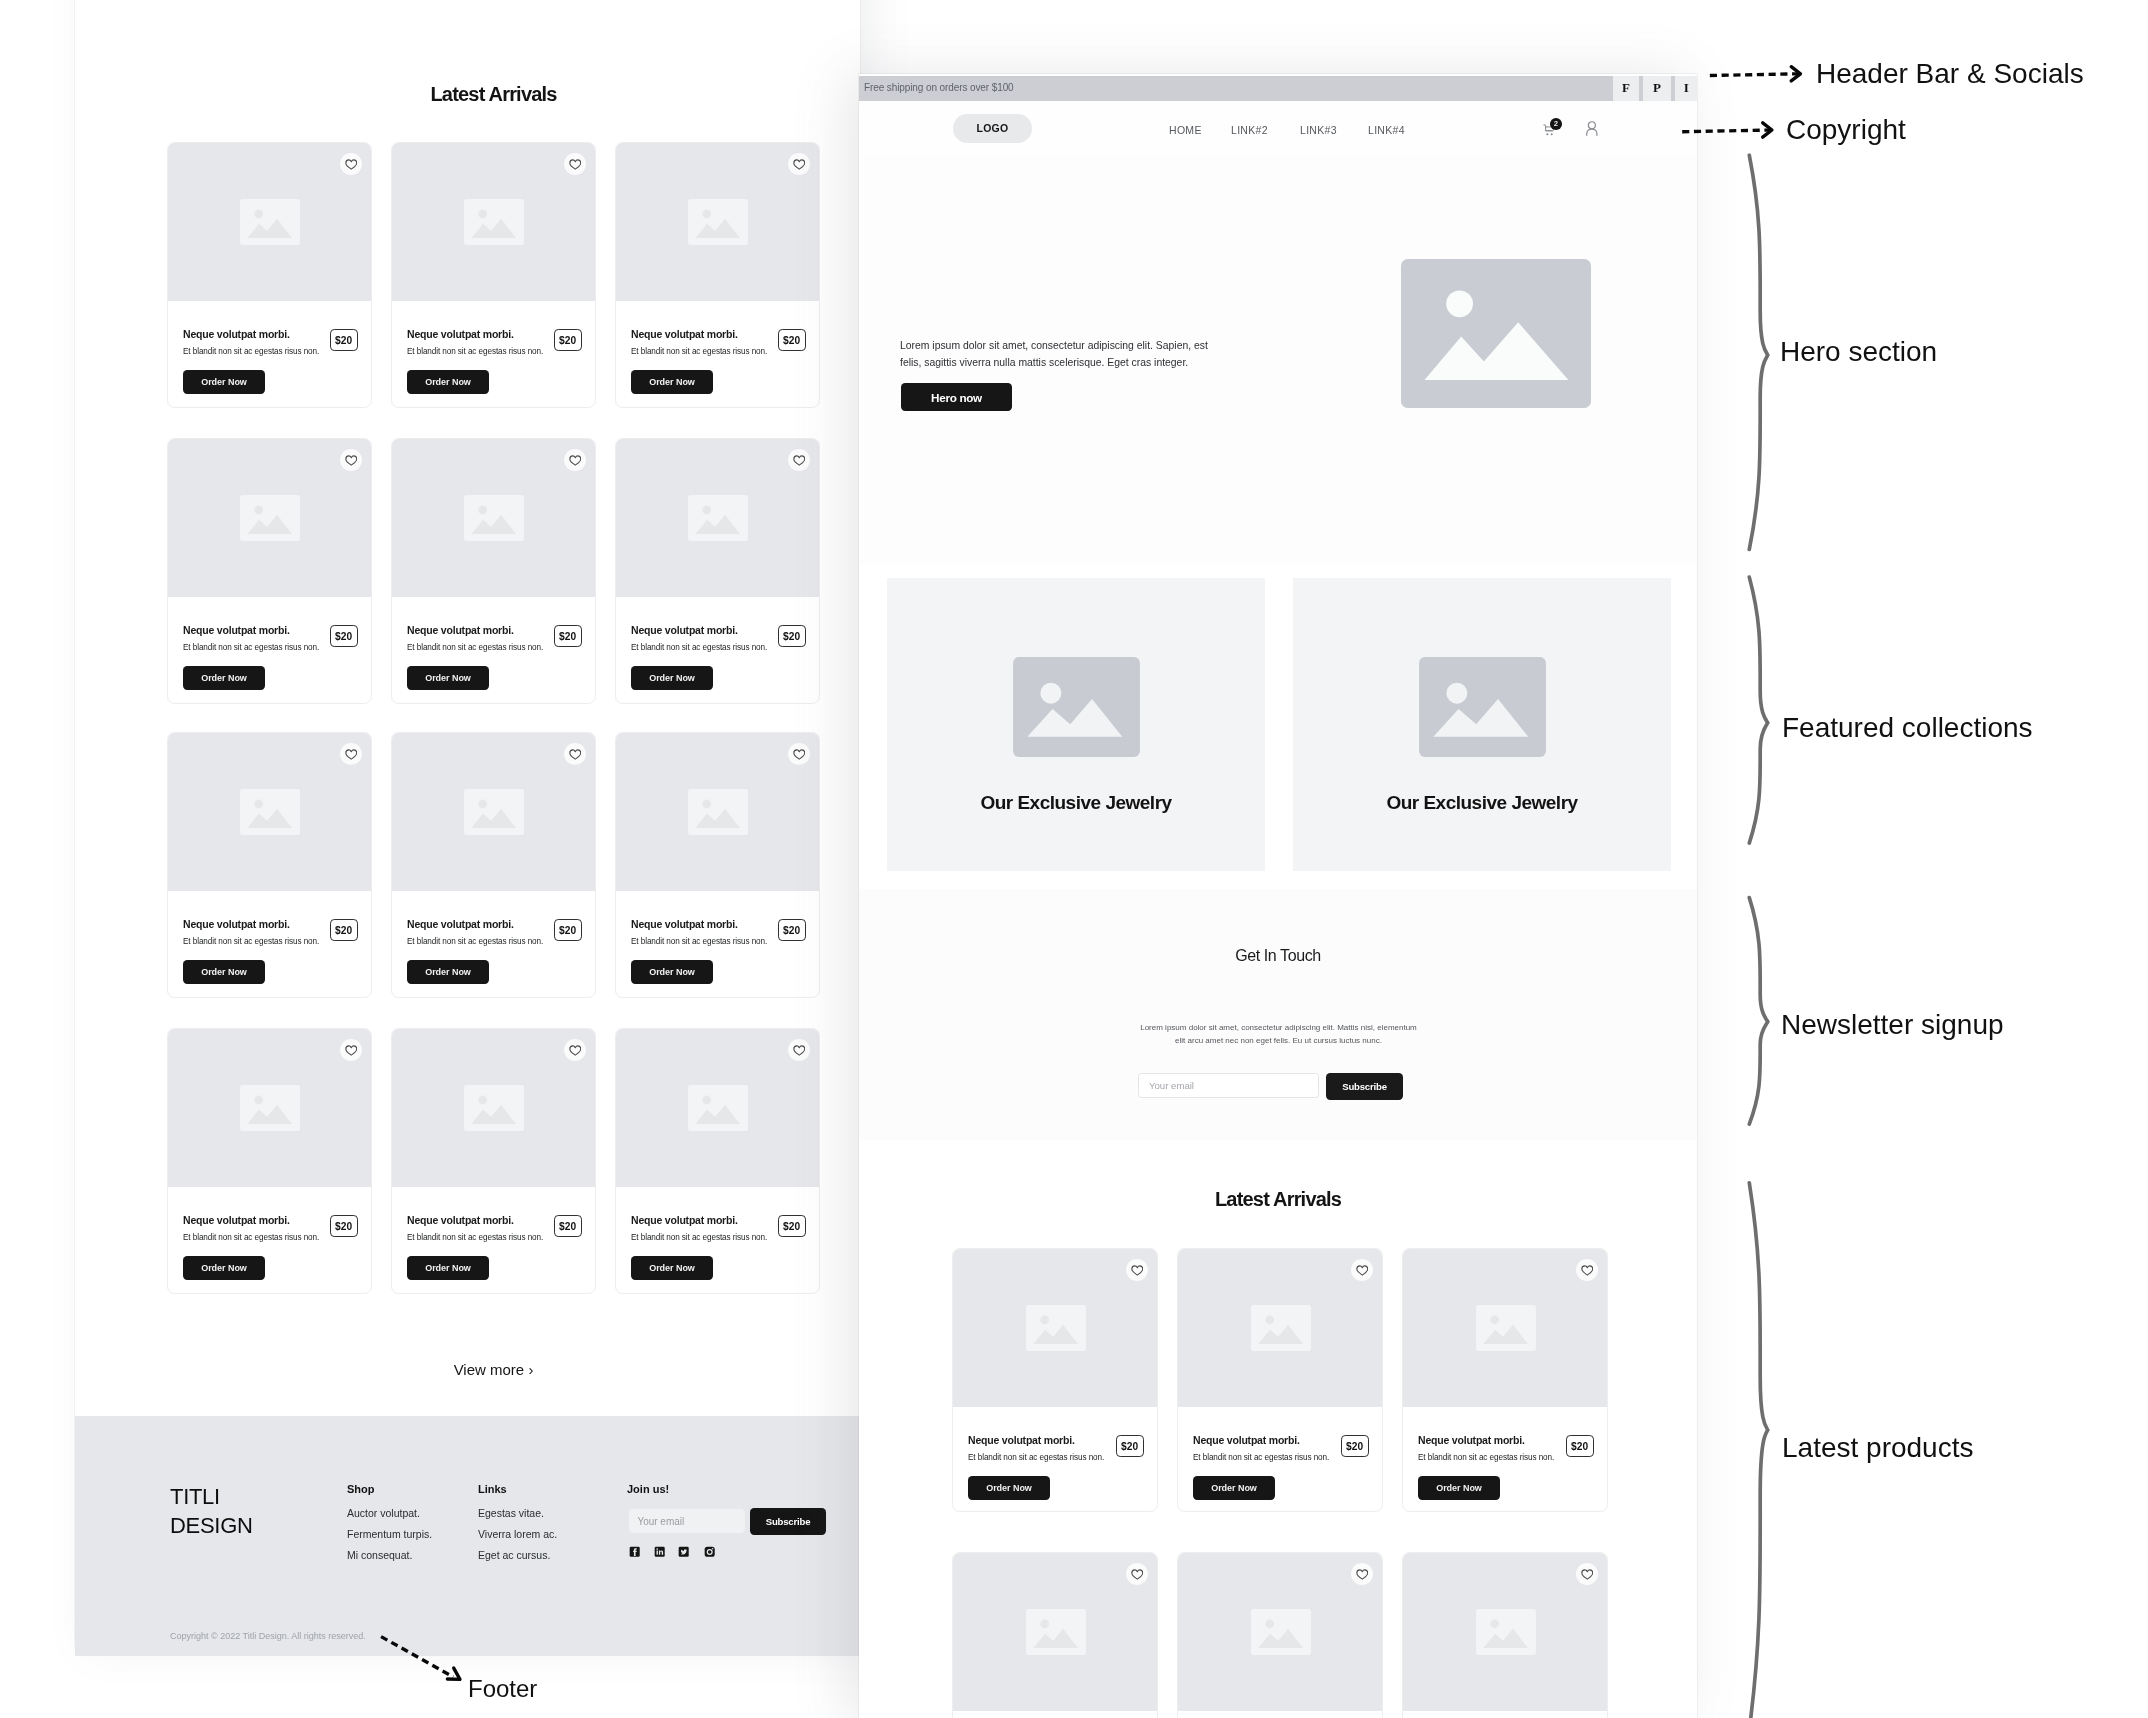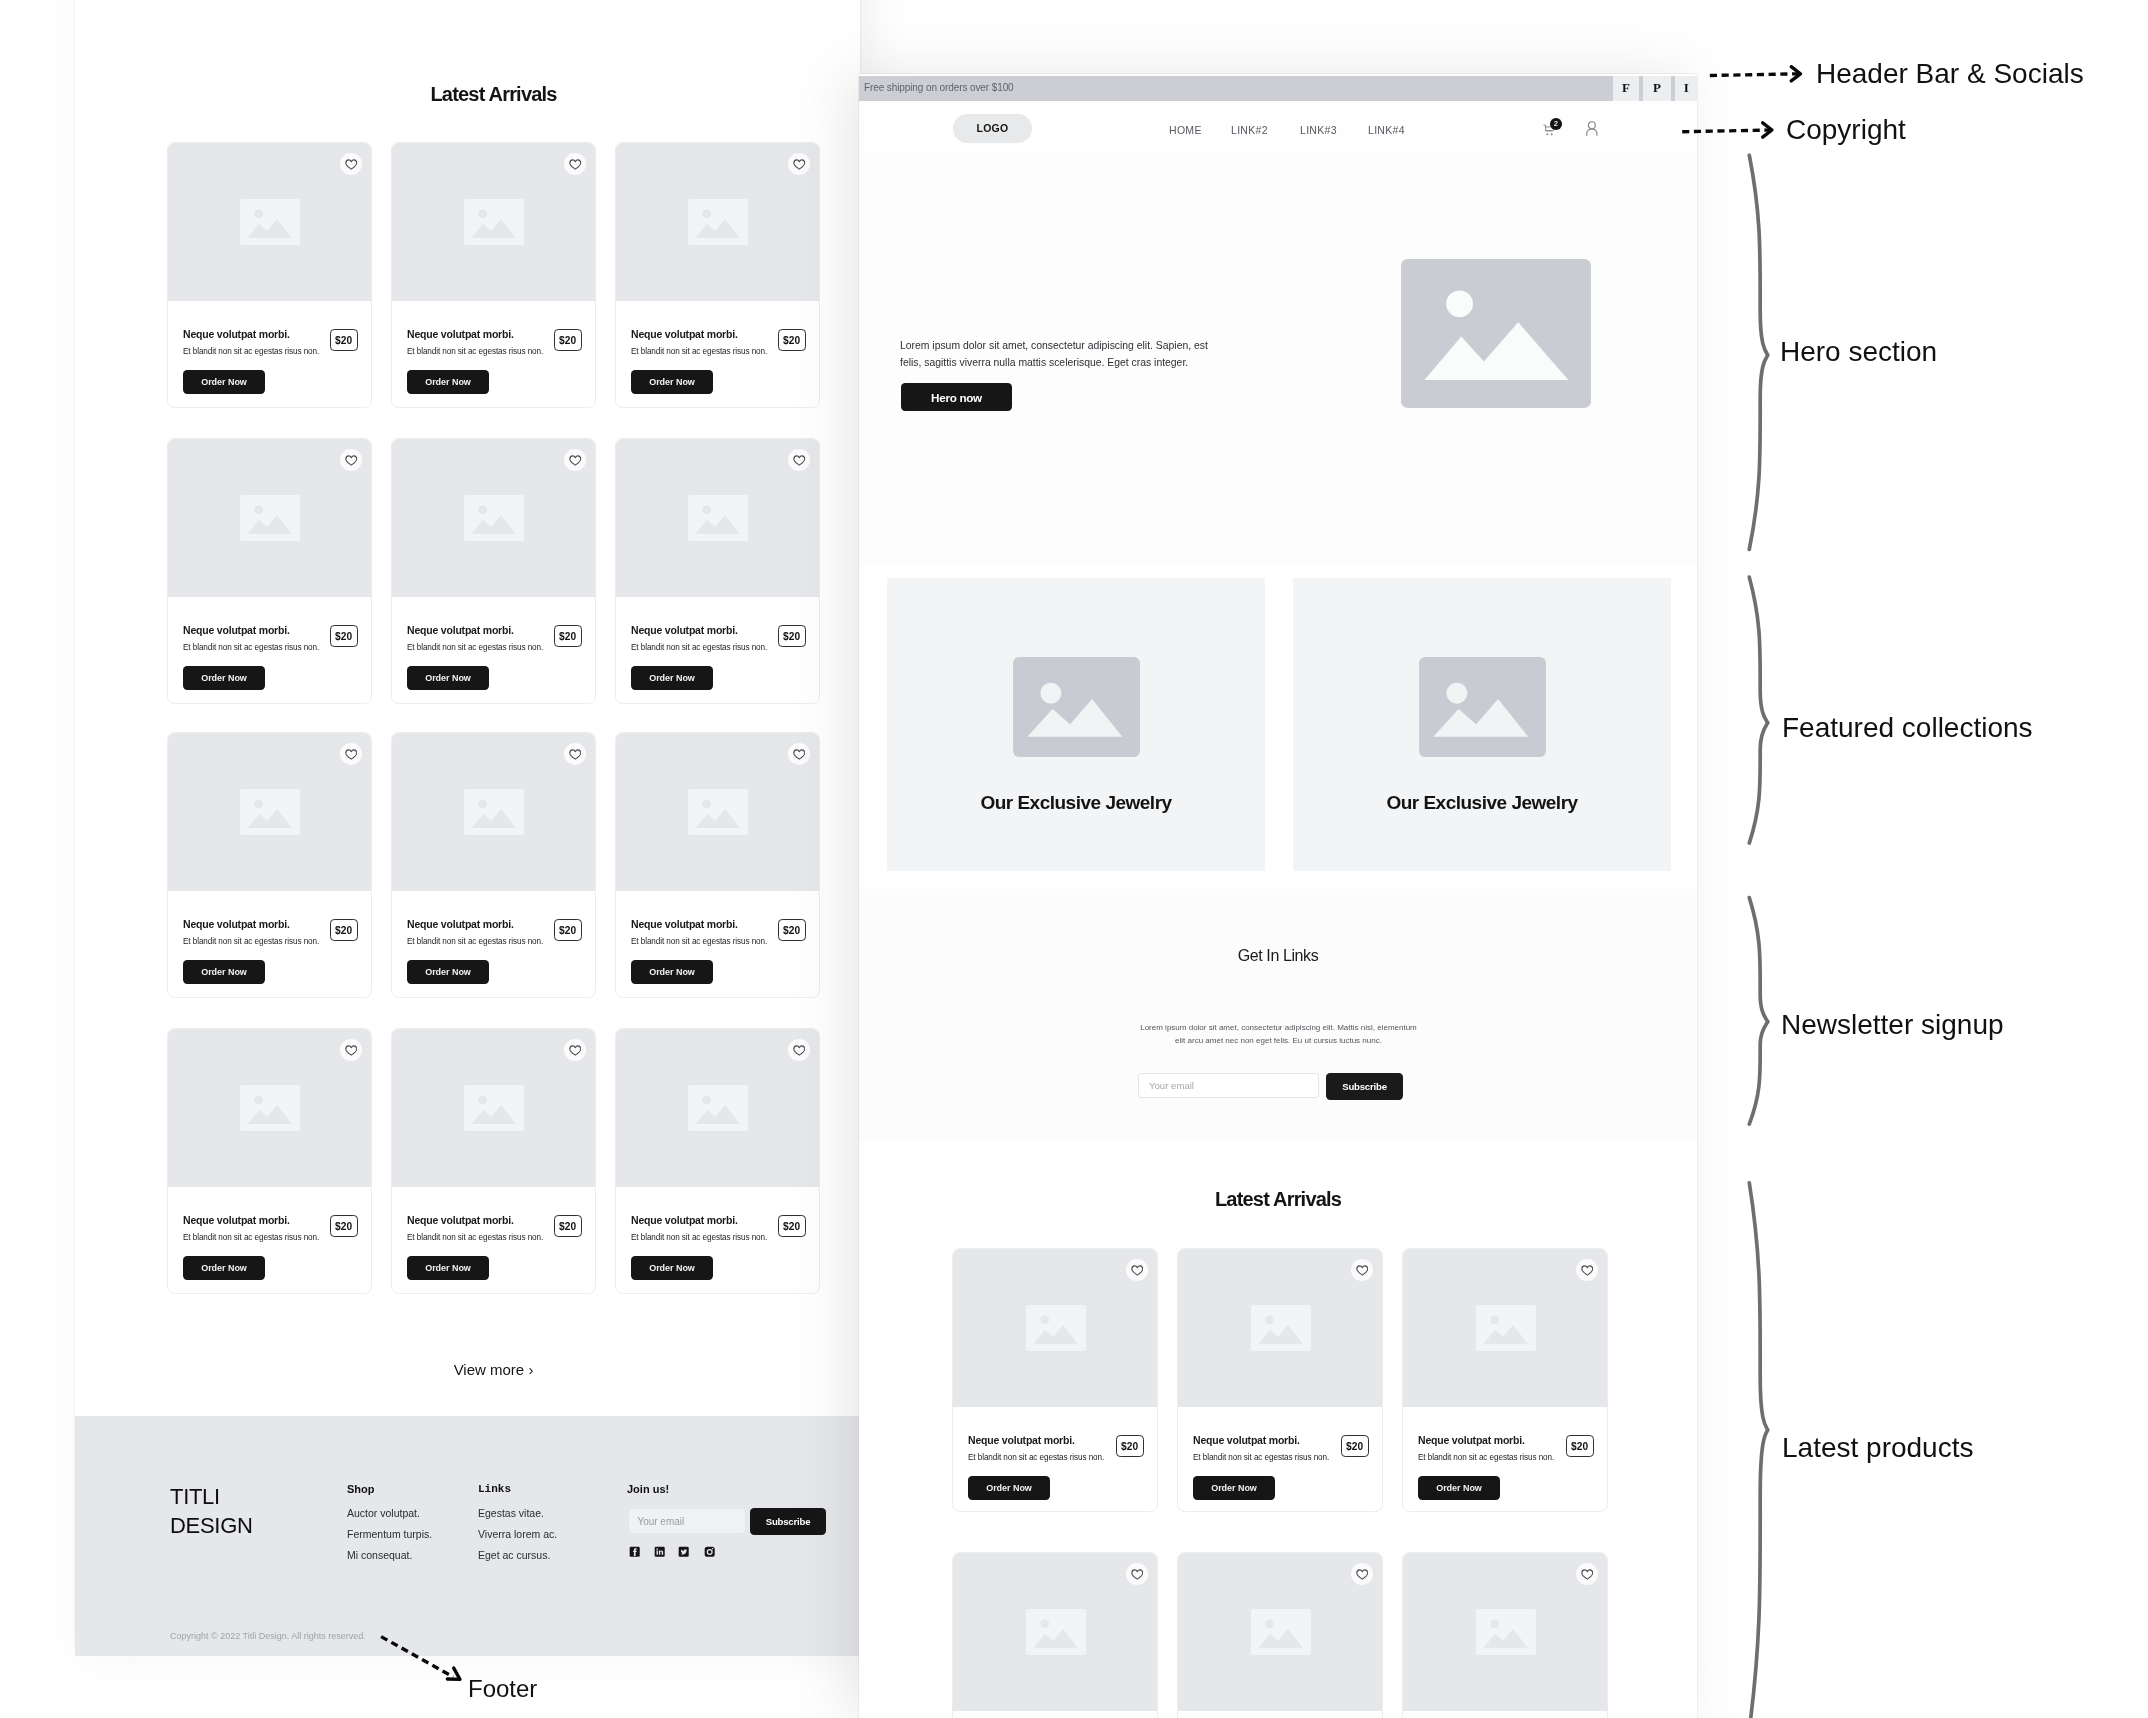--- a/index.html
+++ b/index.html
@@ -262,21 +262,21 @@
       <div class="porder" style="left:15px;top:227px;width:82px;height:23.5px;font-size:9px;">Order Now</div>
     </div>
     <div style="position: absolute; left: 92px; top: 1405px; width: 653px; text-align: center; font-size: 15px; color: rgb(21, 21, 21);">View more ›</div>
     <div style="position: absolute; left: 0px; top: 0px; width: 785px; height: 1692px;">
       <div style="position:absolute;left:0;top:1460px;width:785px;height:240px;background:#e5e7ea;"></div>
       <div style="position:absolute;left:95px;top:1527px;font-size:22px;font-weight:400;line-height:28.5px;letter-spacing:-0.3px;color:#0d0d0d;"><span>TITLI</span><br><span>DESIGN</span></div>
       <div style="position:absolute;left:272px;top:1527px;font-size:11px;font-weight:700;color:#111;">Shop</div>
       <div style="position:absolute;left:272px;top:1551px;font-size:10.5px;color:#2a2c30;">Auctor volutpat.</div>
       <div style="position:absolute;left:272px;top:1572px;font-size:10.5px;color:#2a2c30;">Fermentum turpis.</div>
       <div style="position:absolute;left:272px;top:1593px;font-size:10.5px;color:#2a2c30;">Mi consequat.</div>
-      <div style="position:absolute;left:403px;top:1527px;font-size:11px;font-weight:700;color:#111;font-family:Liberation Mono, monospace;">Links</div>
+      <div style="position:absolute;left:403px;top:1527px;font-size:11px;font-weight:700;color:#111;">Links</div>
       <div style="position:absolute;left:403px;top:1551px;font-size:10.5px;color:#2a2c30;">Egestas vitae.</div>
       <div style="position:absolute;left:403px;top:1572px;font-size:10.5px;color:#2a2c30;">Viverra lorem ac.</div>
       <div style="position:absolute;left:403px;top:1593px;font-size:10.5px;color:#2a2c30;">Eget ac cursus.</div>
       <div style="position:absolute;left:552px;top:1527px;font-size:11px;font-weight:700;color:#111;">Join us!</div>
       <div style="position:absolute;left:554px;top:1553px;width:116px;height:24px;border-radius:4.2px;background:#f0f1f3;display:flex;align-items:center;padding-left:8.4px;box-sizing:border-box;font-size:10px;color:#9a9da3;">Your email</div>
       <div style="position:absolute;left:675px;top:1552px;width:76px;height:27px;border-radius:4.2px;background:#151515;color:#fff;display:flex;align-items:center;justify-content:center;font-size:9.6px;letter-spacing:-0.2px;font-weight:700;">Subscribe</div>
       <div style="position:absolute;left:553px;top:1589px;width:13.4px;height:13.4px;">
         <svg width="13.4" height="13.4" viewBox="0 0 24 24" style="display:block">
           <rect x="3" y="3" width="18" height="18" rx="2.2" fill="#151515"></rect>
           <path d="M15.6 12.6h-2v7.3h-3v-7.3H9.2V10.1h1.4V8.7c0-1.9.8-3 3-3h2v2.5h-1.25c-.75 0-.8.28-.8.8v1.1h2.05z" fill="#e8e9ec"></path>
@@ -353,21 +353,21 @@
       <div style="position:absolute;left:126px;top:79px;width:127px;height:100px;">
         <svg width="127" height="100" viewBox="0 0 151 119" style="display:block">
           <rect x="0" y="0" width="151" height="119" rx="7" fill="#c8cbd2"></rect>
           <circle cx="45" cy="43" r="12.5" fill="#f2f3f5"></circle>
           <path d="M17 95 L47 62 L68 80 L94 50 L130 95 Z" fill="#f2f3f5"></path>
         </svg>
       </div>
       <div style="position:absolute;left:0;top:214px;width:378px;text-align:center;font-size:19px;font-weight:700;color:#131313;letter-spacing:-0.5px;">Our Exclusive Jewelry</div>
     </div>
     <div style="position:absolute;left:0;top:815px;width:838px;height:252px;background:#fcfcfc;"></div>
-    <div style="position:absolute;left:0;top:873px;width:838px;text-align:center;font-size:16px;letter-spacing:-0.4px;color:#191a1c;">Get In Links</div>
+    <div style="position:absolute;left:0;top:873px;width:838px;text-align:center;font-size:16px;letter-spacing:-0.4px;color:#191a1c;">Get In Touch</div>
     <div style="position:absolute;left:281px;top:947px;width:277px;text-align:center;font-size:8px;line-height:1.68;color:#54575c;">Lorem ipsum dolor sit amet, consectetur adipiscing elit. Mattis nisl, elementum elit arcu amet nec non eget felis. Eu ut cursus luctus nunc.</div>
     <div style="position:absolute;left:279px;top:999px;width:181px;height:25px;border:0.8px solid #e4e5e8;border-radius:3.4px;background:#fff;display:flex;align-items:center;padding-left:10px;box-sizing:border-box;font-size:9.6px;color:#a4a7ad;">Your email</div>
     <div style="position:absolute;left:467px;top:999px;width:77px;height:27px;border-radius:4.2px;background:#1a1a1a;color:#fff;display:flex;align-items:center;justify-content:center;font-size:9.6px;letter-spacing:-0.2px;font-weight:700;">Subscribe</div>
     <div style="position:absolute;left:0;top:1066px;width:838px;height:580px;background:#fff;"></div>
     <div style="position:absolute;left:0;top:1114px;width:838px;text-align:center;font-size:20px;font-weight:700;letter-spacing:-0.8px;color:#141414;">Latest Arrivals</div>
     <div class="pcard" style="left: 93px; top: 1174px; width: 206px; height: 264px; border-radius: 7.6px;">
       <div class="pimg" style="width:206px;height:158px;">
         <div class="imgph" style="left:73px;top:56px;width:60px;height:46px;">
           <svg width="60" height="46" viewBox="0 0 84 65" style="display:block">
             <circle cx="26" cy="21" r="6.2" fill="#e6e7e9"></circle>

